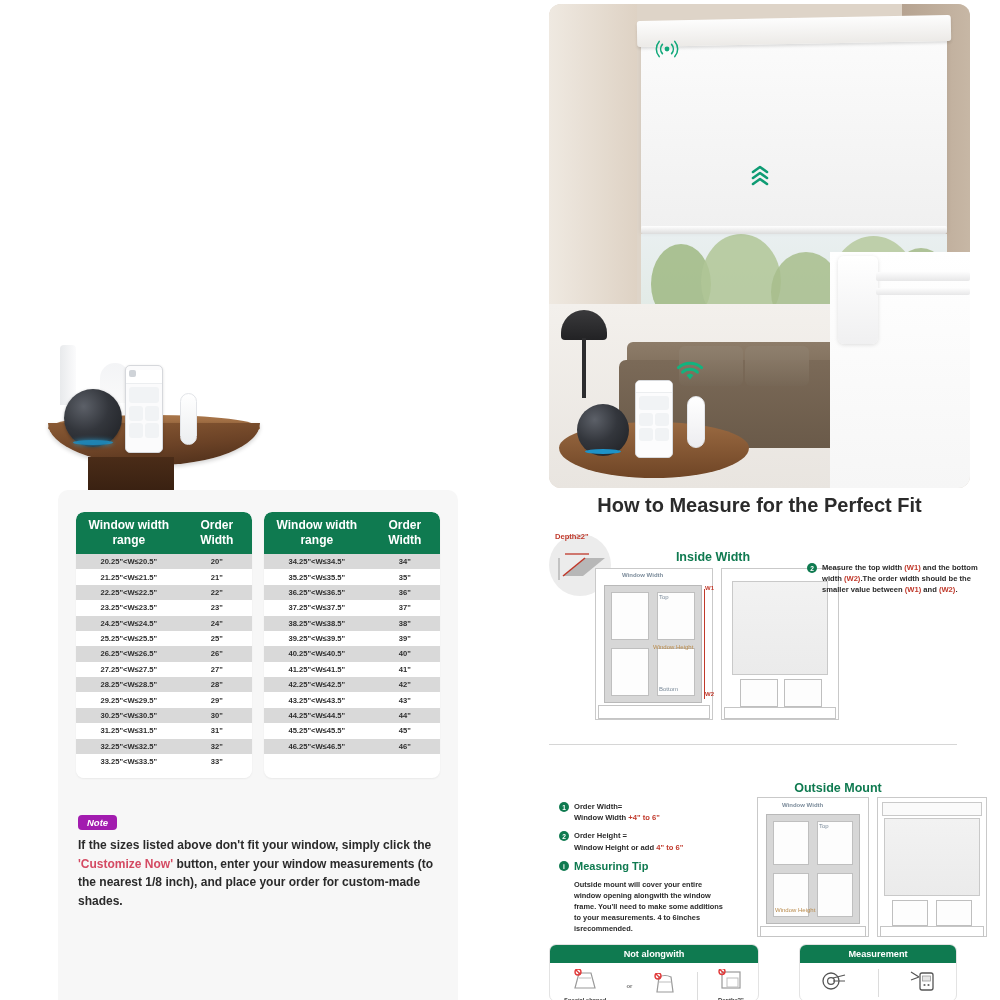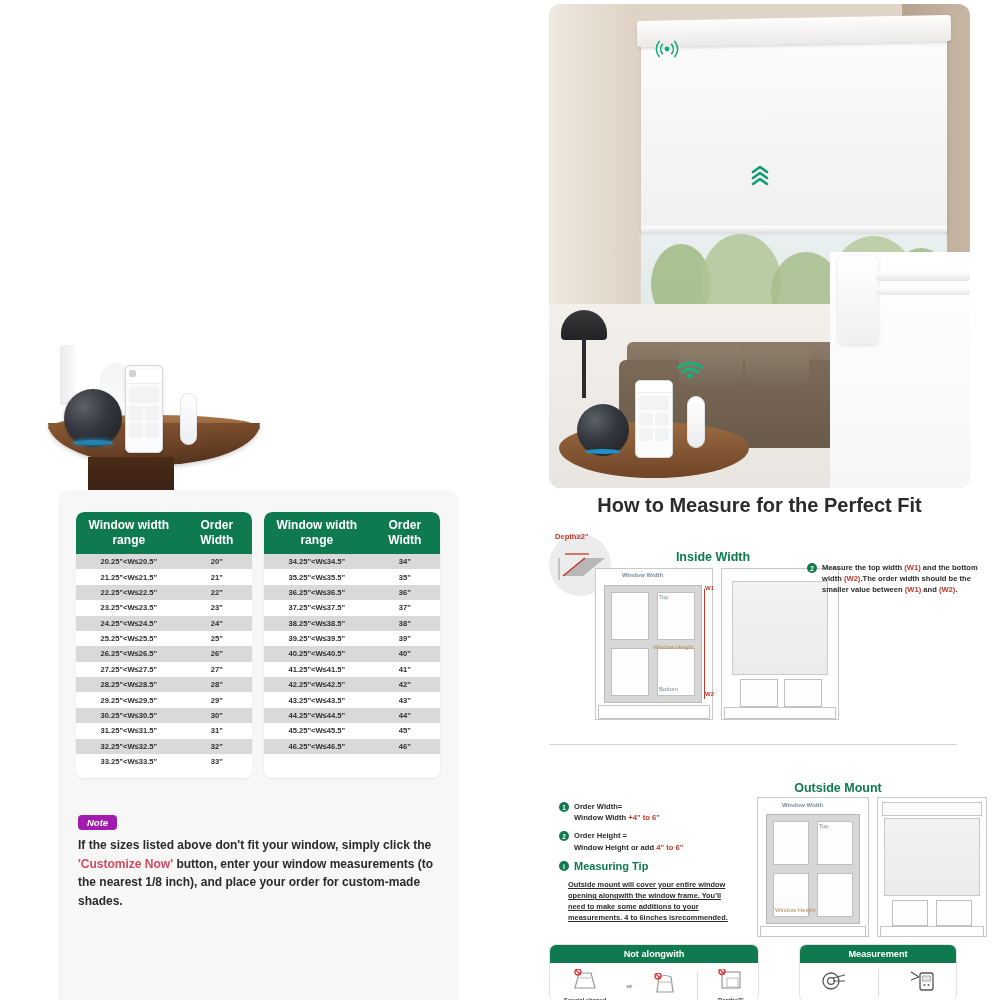--- a/index.html
+++ b/index.html
@@ -593,21 +593,21 @@
             <span>Order Height =</span><br>
             <span>Window Height or add </span><span class="r">4" to 6"</span>
           </div>
         </div>
         <div class="step" style="margin-top:4px;align-items:center;">
           <div class="step-num">i</div>
           <div>
             <div class="tip-title">Measuring Tip</div>
           </div>
         </div>
-        <div class="tip-body" style="margin-left:9px;text-decoration:underline;">Outside mount will cover your entire window opening alongwith the window frame. You'll need to make some additions to your measurements. 4 to 6inches isrecommended.</div>
+        <div class="tip-body" style="margin-left:15px;">Outside mount will cover your entire window opening alongwith the window frame. You'll need to make some additions to your measurements. 4 to 6inches isrecommended.</div>
       </div>
 
       <div class="diag" style="left:208px; top:20px; width:112px; height:140px;">
         <div class="lbl lbl-w" style="left:24px; top:4px;">Window Width</div>
         <div class="diag-frame" style="left:8px; top:16px; width:94px; height:110px; background:#d7d7d7;">
           <div class="pane" style="left:6px; top:6px; width:36px; height:44px;"></div>
           <div class="pane" style="left:50px; top:6px; width:36px; height:44px;"></div>
           <div class="pane" style="left:6px; top:58px; width:36px; height:44px;"></div>
           <div class="pane" style="left:50px; top:58px; width:36px; height:44px;"></div>
           <div class="lbl" style="left:52px; top:8px;">Top</div>

